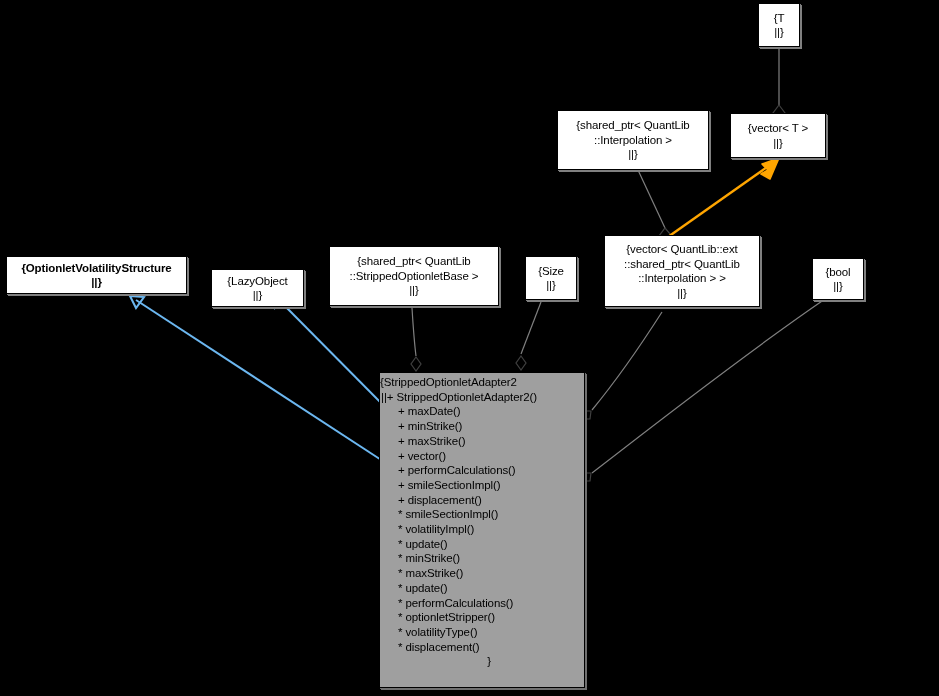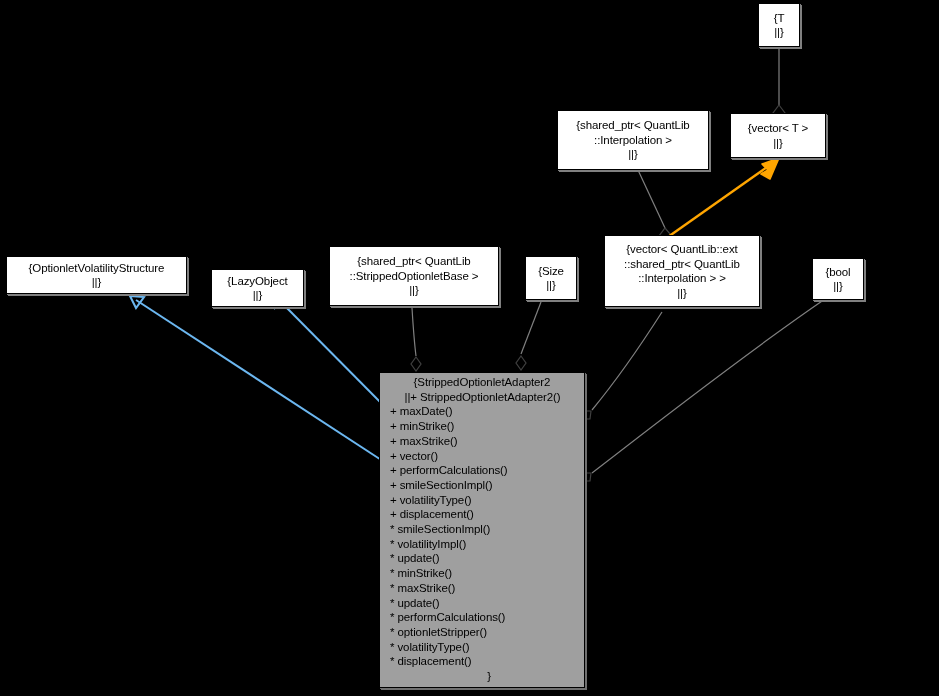--- a/index.html
+++ b/index.html
@@ -49,32 +49,31 @@
     box-shadow: 1px 1px 0 0 #707070, 2px 2px 0 0 #707070;
     color: #000000;
     font-size: 11.5px;
     line-height: 14.7px;
     letter-spacing: -0.1px;
     z-index: 3;
     padding-top: 2px;
   }
   .mainclass .title {
     display: block;
-    text-align: center;
+    text-align: left;
     white-space: pre;
   }
   .mainclass .member {
     display: block;
     text-align: left;
-    padding-left: 10px;
+    padding-left: 18px;
     white-space: pre;
   }
   .mainclass .member.first {
     padding-left: 1px;
-    text-align: center;
   }
   .mainclass .closer {
     display: block;
     text-align: center;
     white-space: pre;
     padding-left: 14px;
   }
 </style>
 </head>
 <body>
@@ -127,21 +126,21 @@
     <span class="ln">||}</span>
   </div>
 
   <div class="node" style="left:604px; top:235px; width:156px; height:72px;">
     <span class="ln">{vector&lt; QuantLib::ext</span>
     <span class="ln">::shared_ptr&lt; QuantLib</span>
     <span class="ln">::Interpolation &gt; &gt;</span>
     <span class="ln">||}</span>
   </div>
 
-  <div class="node" style="left:6px; top:256px; width:181px; height:38px;">
+  <div class="node" style="left:6px; top:256px; width:181px; height:38px;font-weight:bold;">
     <span class="ln">{OptionletVolatilityStructure</span>
     <span class="ln">||}</span>
   </div>
 
   <div class="node" style="left:211px; top:256px; width:93px; height:38px;margin-top:13px;">
     <span class="ln">{LazyObject</span>
     <span class="ln">||}</span>
   </div>
 
   <div class="node" style="left:329px; top:246px; width:170px; height:60px;">
@@ -162,21 +161,20 @@
 
   <div class="mainclass" style="left:379px; top:372px; width:206px; height:316px;">
     <span class="title">{StrippedOptionletAdapter2</span>
     <span class="member first">||+ StrippedOptionletAdapter2()</span>
     <span class="member">+ maxDate()</span>
     <span class="member">+ minStrike()</span>
     <span class="member">+ maxStrike()</span>
     <span class="member">+ vector()</span>
     <span class="member">+ performCalculations()</span>
     <span class="member">+ smileSectionImpl()</span>
-    <span class="member">+ volatilityType()</span>
     <span class="member">+ displacement()</span>
     <span class="member">* smileSectionImpl()</span>
     <span class="member">* volatilityImpl()</span>
     <span class="member">* update()</span>
     <span class="member">* minStrike()</span>
     <span class="member">* maxStrike()</span>
     <span class="member">* update()</span>
     <span class="member">* performCalculations()</span>
     <span class="member">* optionletStripper()</span>
     <span class="member">* volatilityType()</span>

